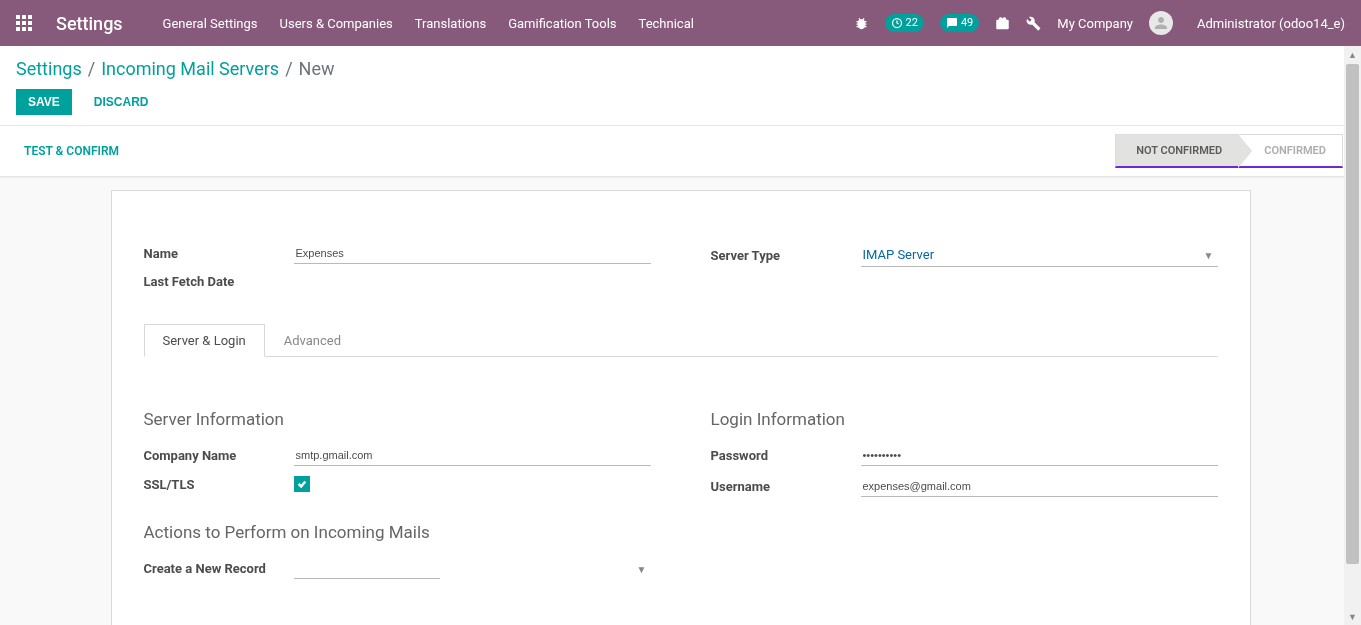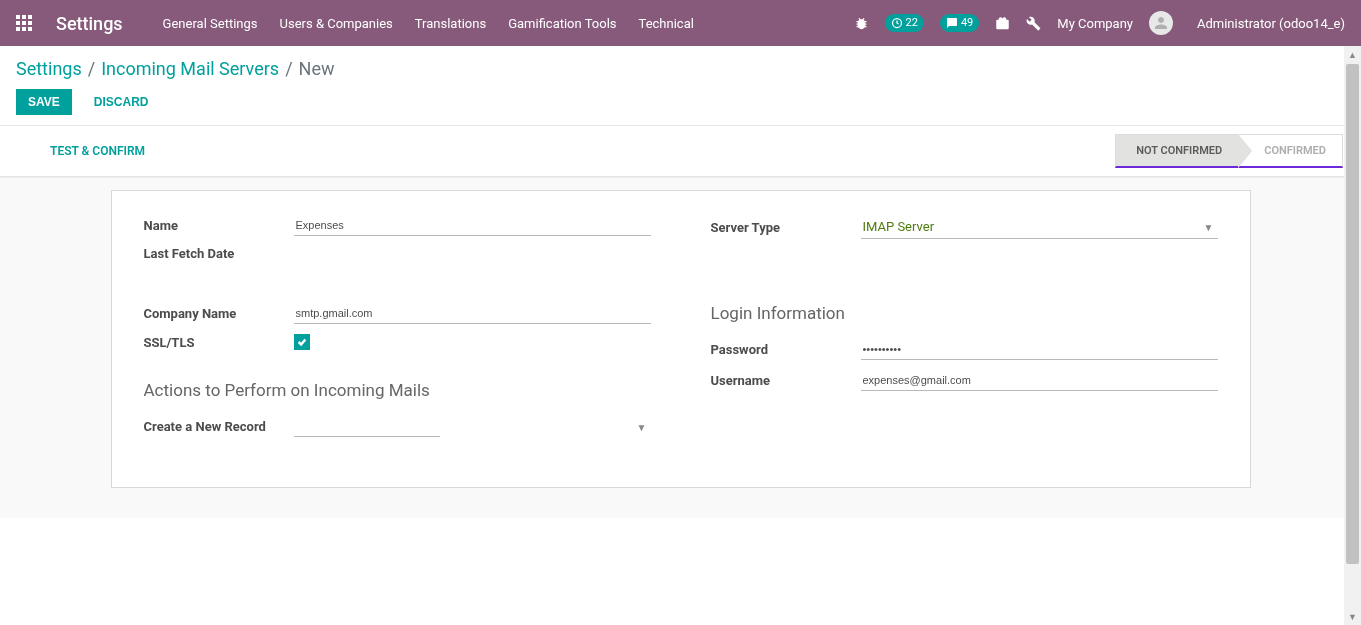--- a/index.html
+++ b/index.html
@@ -159,21 +159,20 @@
       border-bottom: 1px solid #e5e5e5;
       background: #fff;
     }
     .test-confirm {
       color: #00a09d;
       font-weight: 600;
       font-size: 12px;
       text-transform: uppercase;
       cursor: pointer;
       padding: 4px 8px;
-      margin-left: 26px;
     }
     .status-steps {
       display: flex;
       align-items: stretch;
       height: 34px;
       margin-right: 18px;
     }
     .status-step {
       display: flex;
       align-items: center;
@@ -237,20 +236,21 @@
       width: 1140px;
       padding: 24px 32px 40px;
     }
     .form-row {
       display: flex;
       gap: 60px;
       margin-bottom: 8px;
     }
     .form-col {
       flex: 1;
+      margin-top: 28px;
     }
     .field {
       display: flex;
       align-items: center;
       margin-bottom: 10px;
     }
     .field-label {
       width: 150px;
       font-size: 13px;
       font-weight: 700;
@@ -276,21 +276,21 @@
       flex: 1;
       position: relative;
     }
     .field-select {
       width: 100%;
       border: none;
       border-bottom: 1px solid #b9b9b9;
       font-size: 13px;
       padding: 4px 2px;
       background: transparent;
-      color: #4d7c0f;
+      color: #0369a1;
       appearance: none;
       outline: none;
       cursor: pointer;
     }
     .select-caret {
       position: absolute;
       right: 4px;
       top: 50%;
       transform: translateY(-50%);
       pointer-events: none;
@@ -480,23 +480,28 @@
         <div class="field">
           <label class="field-label-wide">Server Type</label>
           <div class="field-select-wrap">
             <div class="field-select">IMAP Server</div>
             <span class="select-caret">▼</span>
           </div>
         </div>
       </div>
     </div>
 
+    <div class="tabs">
+      <div class="tab active">Server &amp; Login</div>
+      <div class="tab">Advanced</div>
+    </div>
 
     <div class="tab-content">
       <div class="form-col">
+        <h2 class="section-title">Server Information</h2>
         <div class="field">
           <label class="field-label">Company Name</label>
           <input class="field-input" value="smtp.gmail.com" style="">
         </div>
         <div class="field">
           <label class="field-label">SSL/TLS</label>
           <span class="checkbox-custom">
             <svg viewBox="0 0 12 12">
                 <polyline points="2,6 5,9 10,3"></polyline>
               </svg>

